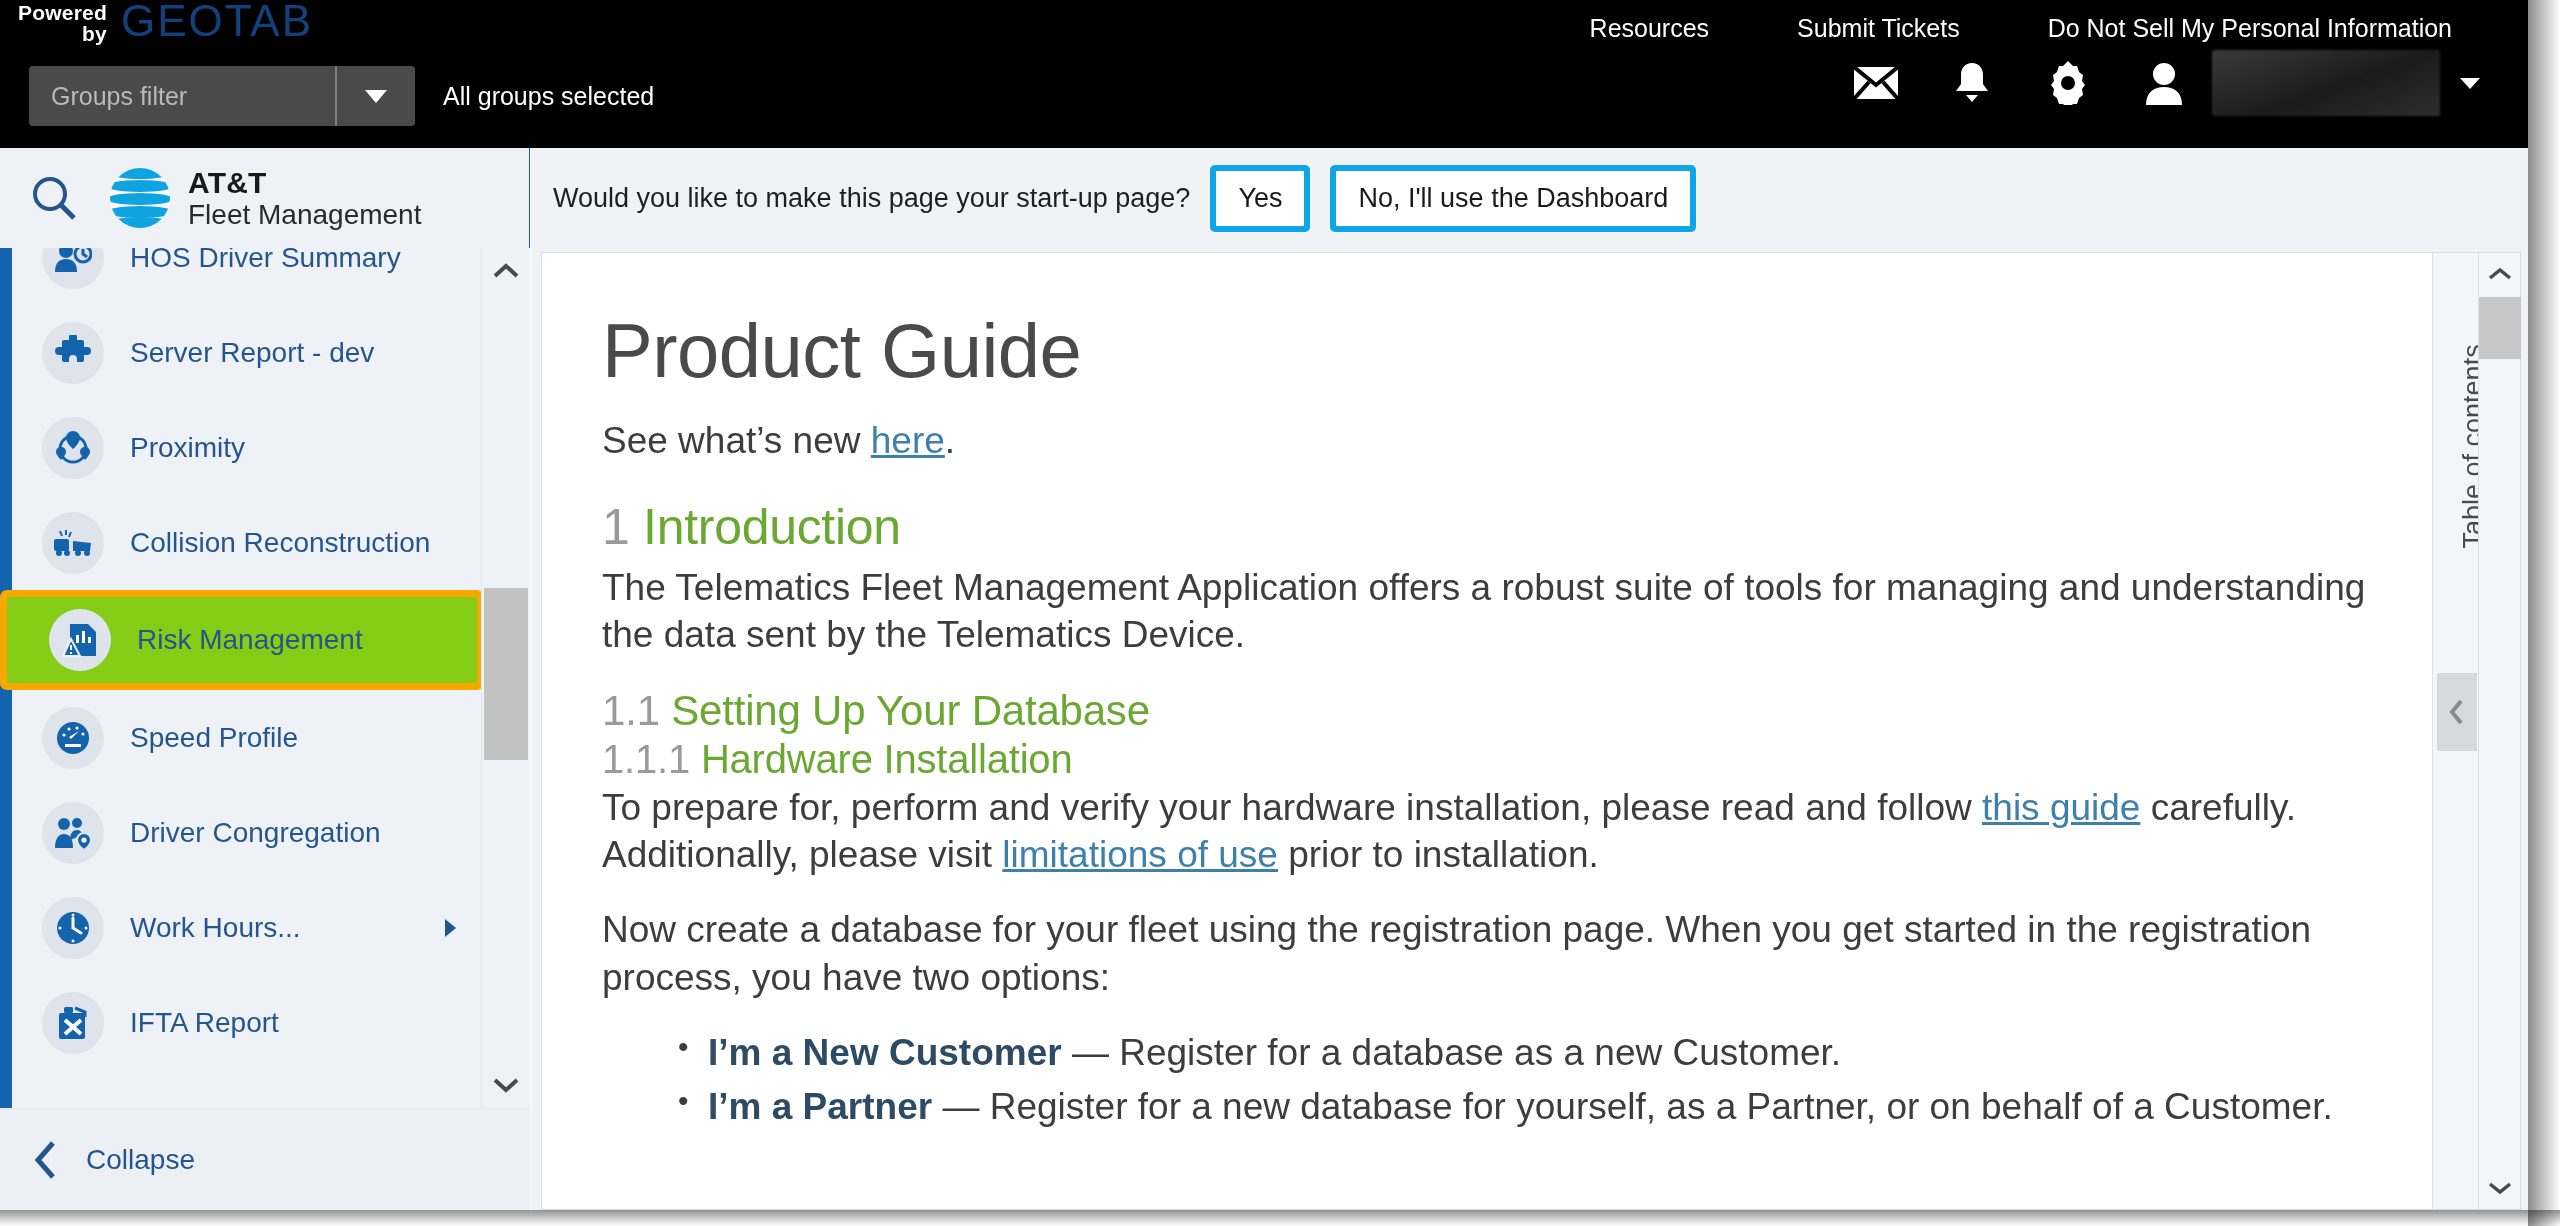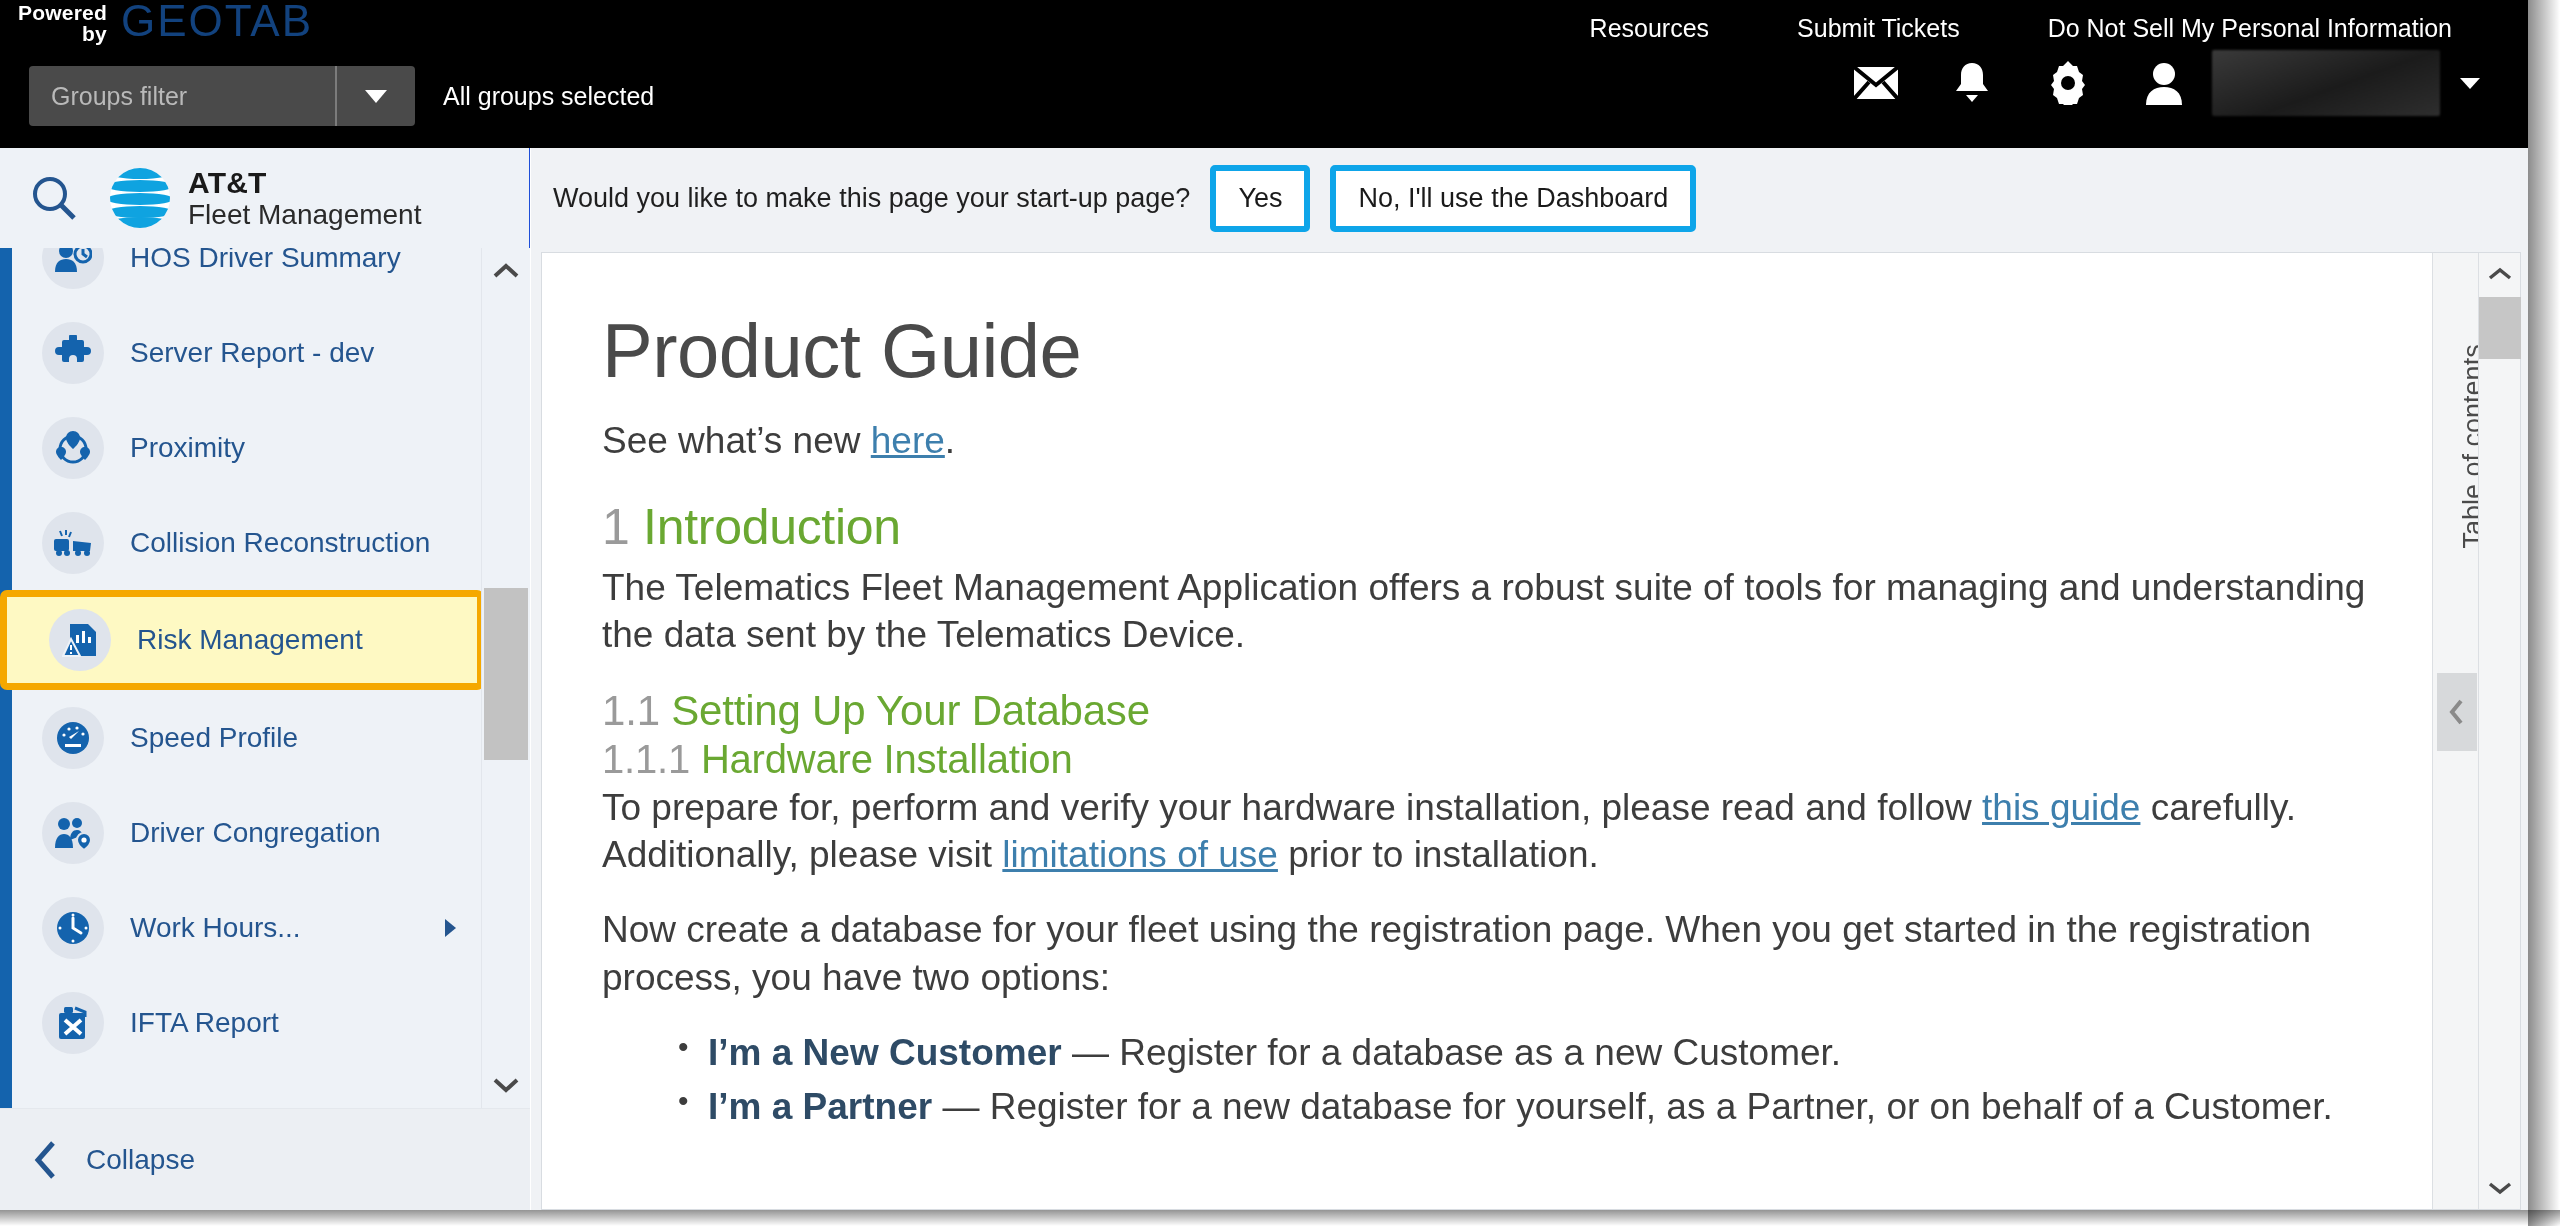--- a/index.html
+++ b/index.html
@@ -161,21 +161,21 @@
   .menu-arrow {
     position: absolute; right: 14px; top: 50%; transform: translateY(-50%);
     width: 0; height: 0;
     border-top: 9px solid transparent;
     border-bottom: 9px solid transparent;
     border-left: 11px solid #24558f;
   }
   .menu-item.selected {
     border: 7px solid #f5a800;
     border-radius: 7px;
-    background: #fef9c3;
+    background: #84cc16;
     height: 100px;
     margin-left: -12px;
     padding-left: 42px;
     width: 484px;
     align-items: center;
   }
 
   
   .sb-scroll {
     position: absolute; right: 0; top: 100px;

